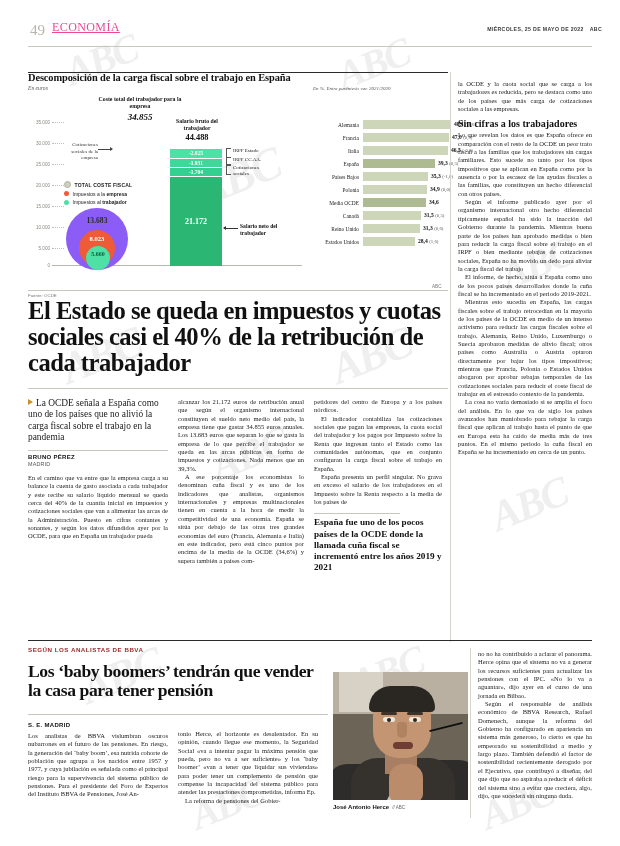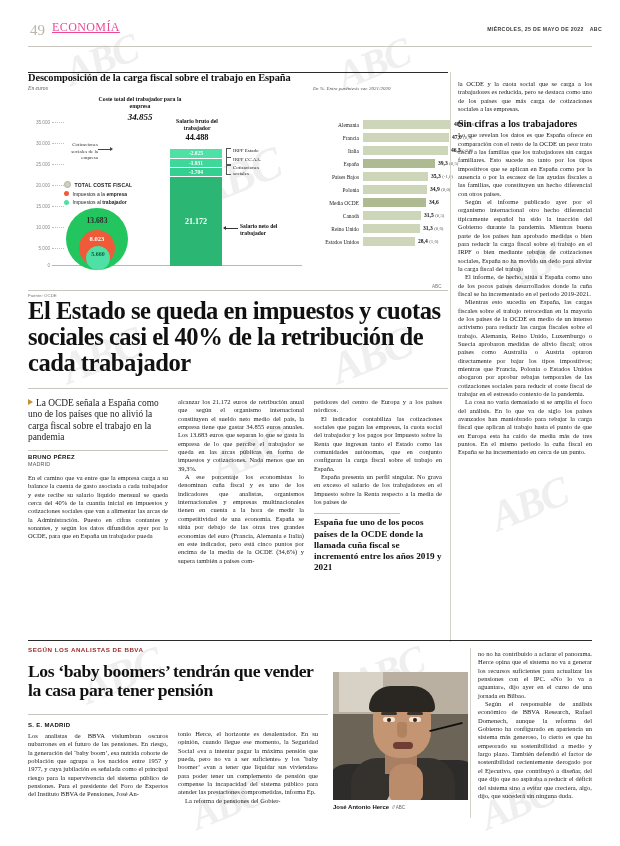--- a/index.html
+++ b/index.html
@@ -147,21 +147,21 @@
   .lg-dot{width:5px;height:5px;border-radius:50%;margin-right:3.5px;}
   .lg-dot.total{background:#cfcfbd;border:1px solid #b2b2a0;}
   .lg-dot.emp{background:#ef5b38;}
   .lg-dot.trab{background:#4ee0a4;}
   .lg-tx{font-size:5px;font-family:"Liberation Sans",sans-serif;color:#222;}
   .lg-tx b{font-weight:bold;}
   .lg-tx.caps{font-variant:small-caps;font-weight:bold;letter-spacing:.2px;}
 
   .bub-wrap{position:absolute;left:32px;top:112px;width:80px;height:62px;}
   .bub{position:absolute;border-radius:50%;display:flex;align-items:flex-start;justify-content:center;}
-  .bub-outer{left:6px;top:0;width:62px;height:62px;background:#22c55e;}
+  .bub-outer{left:6px;top:0;width:62px;height:62px;background:#8b5cf6;}
   .bub-mid{left:19px;top:22px;width:36px;height:36px;background:#ef5b38;}
   .bub-in{left:26px;top:38px;width:24px;height:24px;background:#4ee0a4;}
   .bub-v{font-family:"Liberation Serif",serif;font-weight:bold;color:#2d2d2d;}
   .v-outer{font-size:7.6px;margin-top:8px;}
   .v-mid{font-size:6.6px;color:#fff;margin-top:5px;}
   .v-in{font-size:6px;color:#0f5e3c;margin-top:5px;}
 
   
   .cc{position:absolute;left:300px;top:0;width:148px;height:216px;}
   .cc-title{font-size:7.6px;font-weight:bold;line-height:1.25;color:#111;

